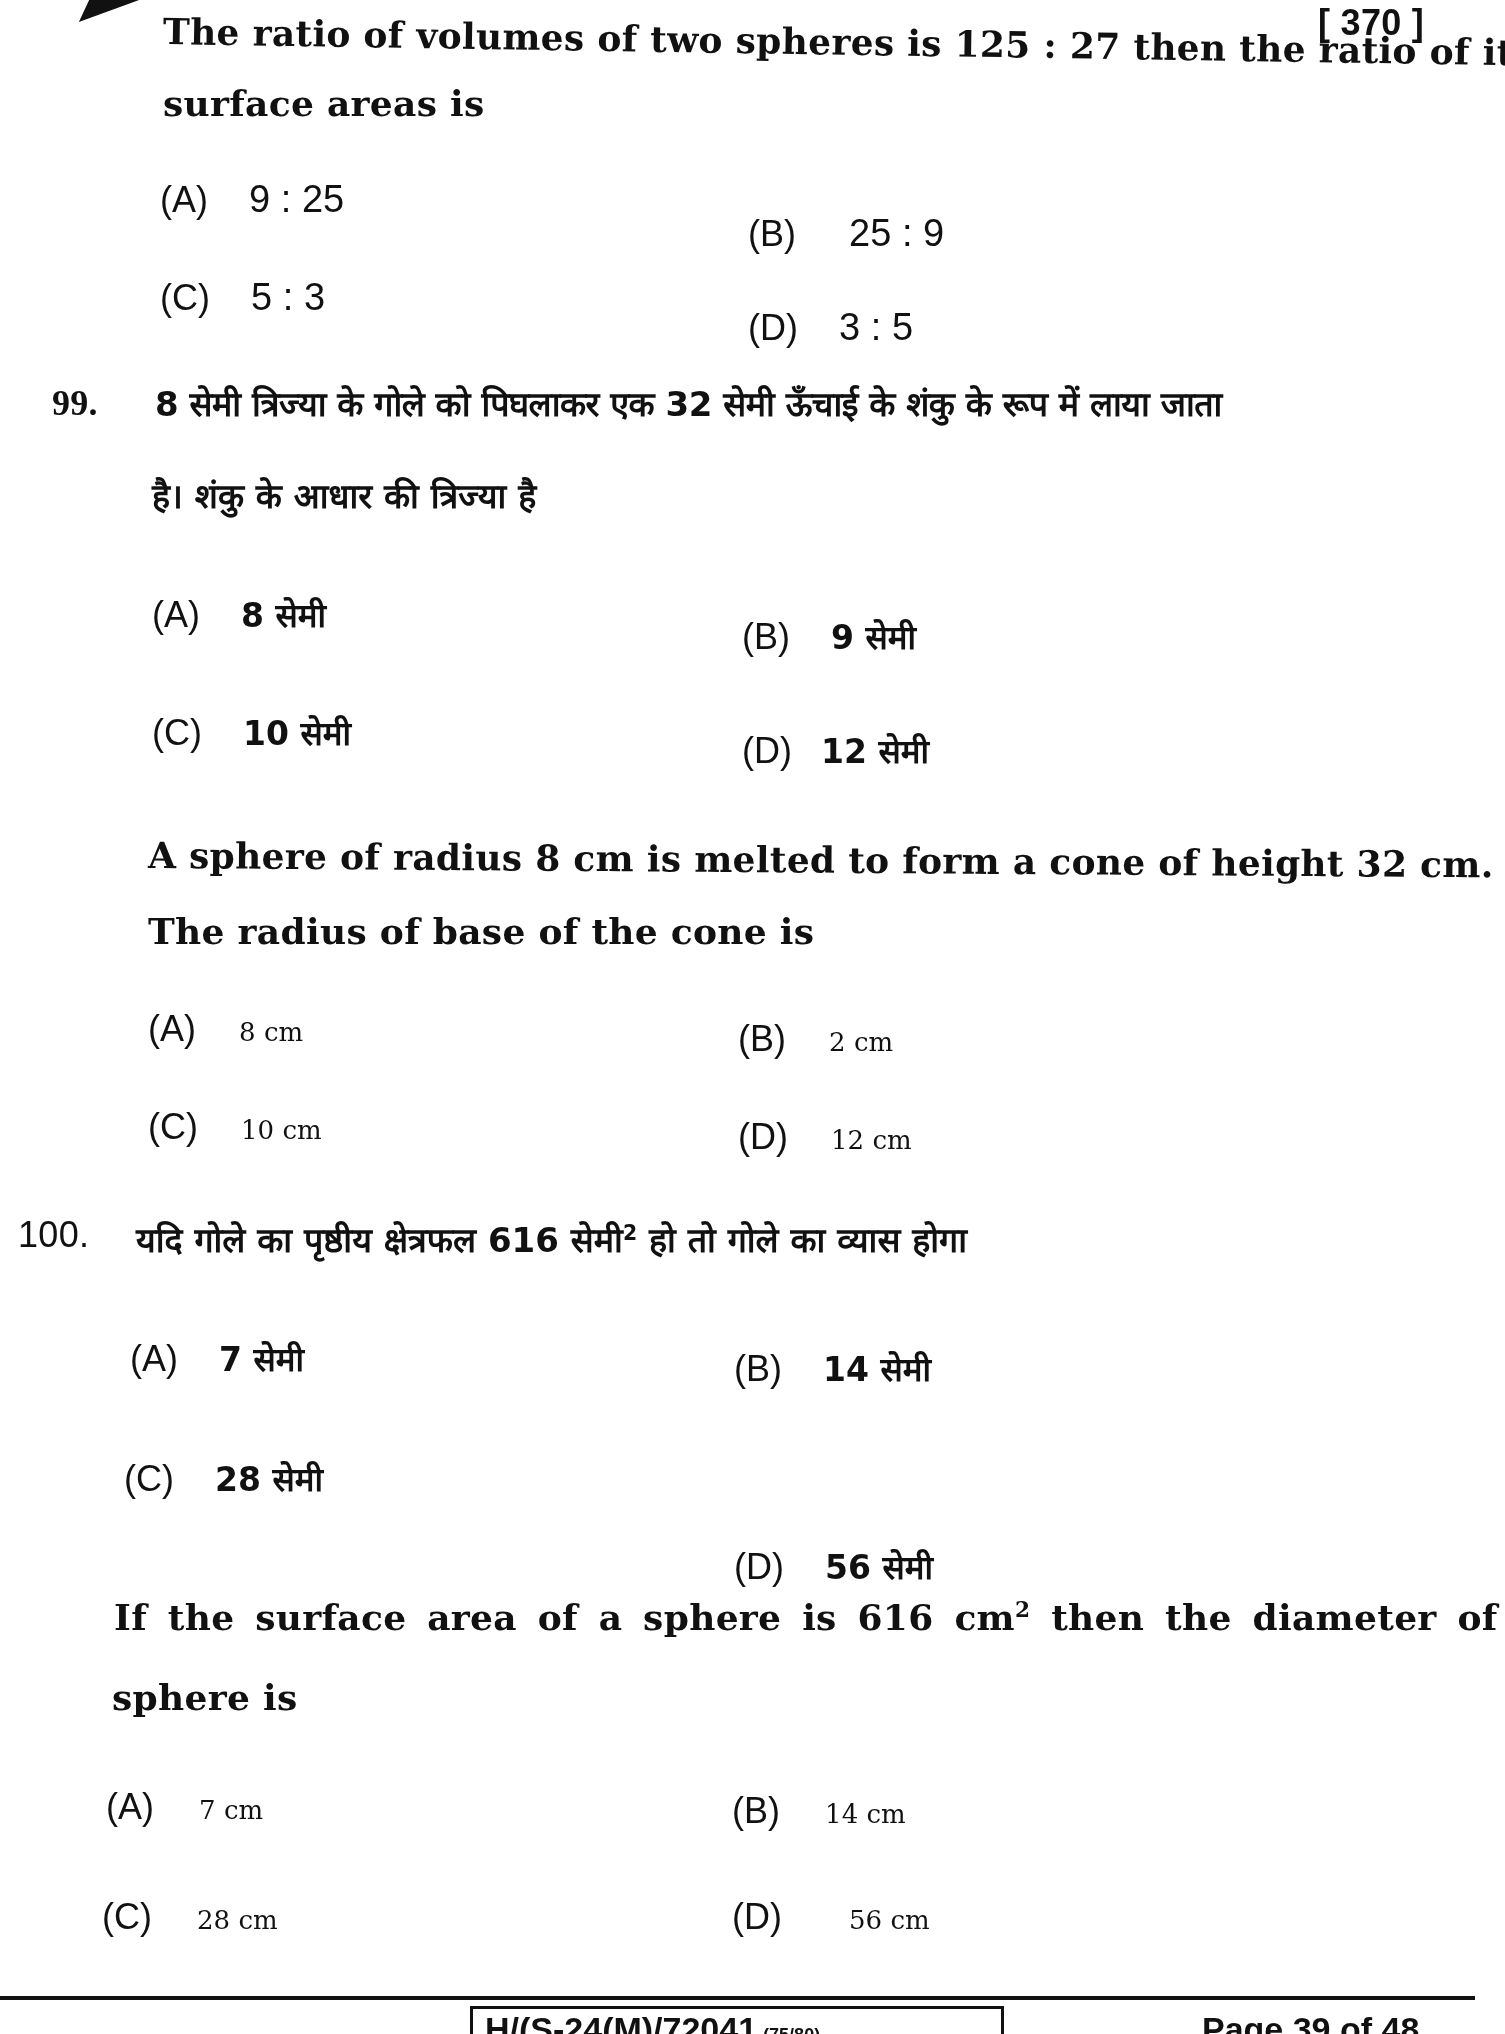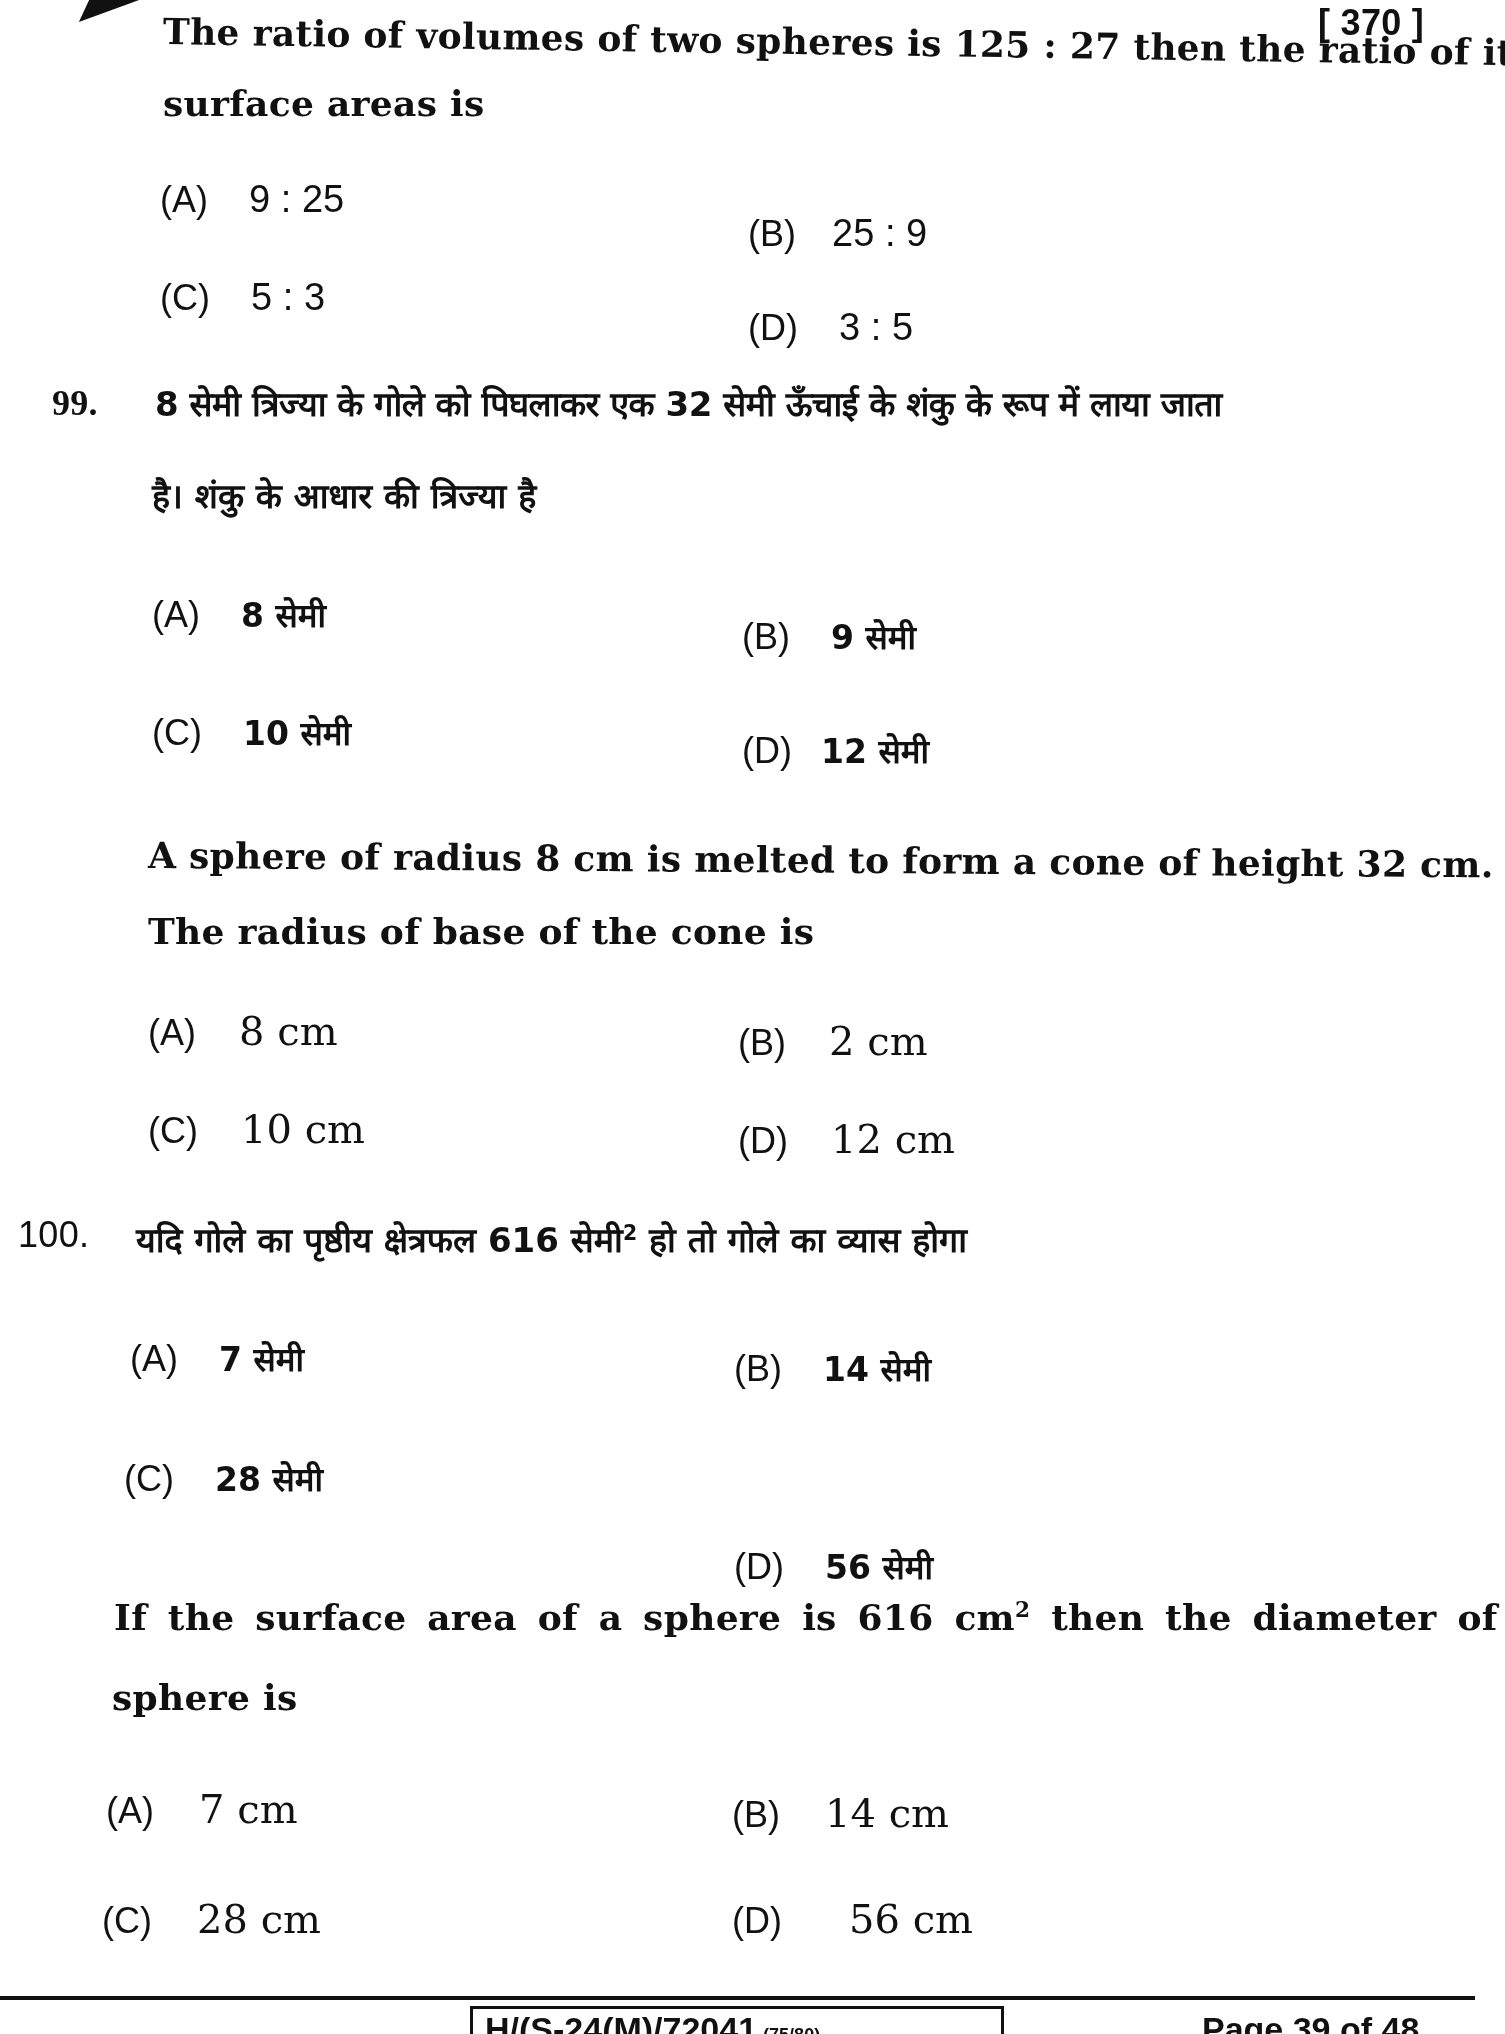--- a/index.html
+++ b/index.html
@@ -4,21 +4,21 @@
 <style>
   html, body { margin: 0; padding: 0; background: #ffffff; }
   body { width: 1505px; height: 2034px; position: relative; overflow: hidden;
          font-family: "DejaVu Serif", "Liberation Serif", serif; color: #111; }
   .abs { position: absolute; white-space: nowrap; }
   .q { font-size: 36px; font-weight: bold; letter-spacing: 0.3px; }
   .hi { font-family: "DejaVu Sans", "Liberation Sans", sans-serif; font-size: 34px; font-weight: bold; }
   .opt-letter { font-family: "Liberation Sans", "DejaVu Sans", sans-serif; font-size: 36px; }
   .opt-val { font-family: "Liberation Sans", "DejaVu Sans", sans-serif; font-size: 38px; }
   .opt-val-hi { font-family: "DejaVu Sans", sans-serif; font-size: 33px; font-weight: bold; }
-  .opt-val-en { font-family: "DejaVu Serif", serif; font-size: 40px; }
+  .opt-val-en { font-family: "DejaVu Serif", serif; font-size: 26px; }
   sup { font-size: 60%; }
   .corner { position: absolute; left: 84px; top: 0; width: 0; height: 0;
             border-top: 22px solid #111; border-right: 50px solid transparent; transform: skewX(-25deg); }
   .rule { position: absolute; left: 0; top: 1996px; width: 1475px; height: 4px; background: #111; }
   .code-box { position: absolute; left: 470px; top: 2006px; width: 516px; height: 40px;
               border: 3px solid #111; border-bottom: none; font-family: "Liberation Sans", sans-serif;
               font-size: 34px; font-weight: bold; padding-left: 12px; line-height: 40px; }
   .code-box small { font-size: 18px; }
   .page-no { font-family: "Liberation Sans", sans-serif; font-size: 34px; font-weight: bold; }
 </style>
@@ -31,21 +31,21 @@
 
 <div class="abs q" style="left:163px; top:10px; transform:rotate(0.9deg); transform-origin:left;">The ratio of volumes of two spheres is 125 : 27 then the ratio of its</div>
 <div class="abs q" style="left:163px; top:82px;">surface areas is</div>
 
 <div class="abs" style="left:160px; top:178px;">
   <span class="opt-letter">(A)</span>
   <span class="opt-val" style="margin-left:36px;">9 : 25</span>
 </div>
 <div class="abs" style="left:748px; top:212px;">
   <span class="opt-letter">(B)</span>
-  <span class="opt-val" style="margin-left:31px;">25 : 9</span>
+  <span class="opt-val" style="margin-left:48px;">25 : 9</span>
 </div>
 <div class="abs" style="left:160px; top:276px;">
   <span class="opt-letter">(C)</span>
   <span class="opt-val" style="margin-left:36px;">5 : 3</span>
 </div>
 <div class="abs" style="left:748px; top:306px;">
   <span class="opt-letter">(D)</span>
   <span class="opt-val" style="margin-left:36px;">3 : 5</span>
 </div>
 

